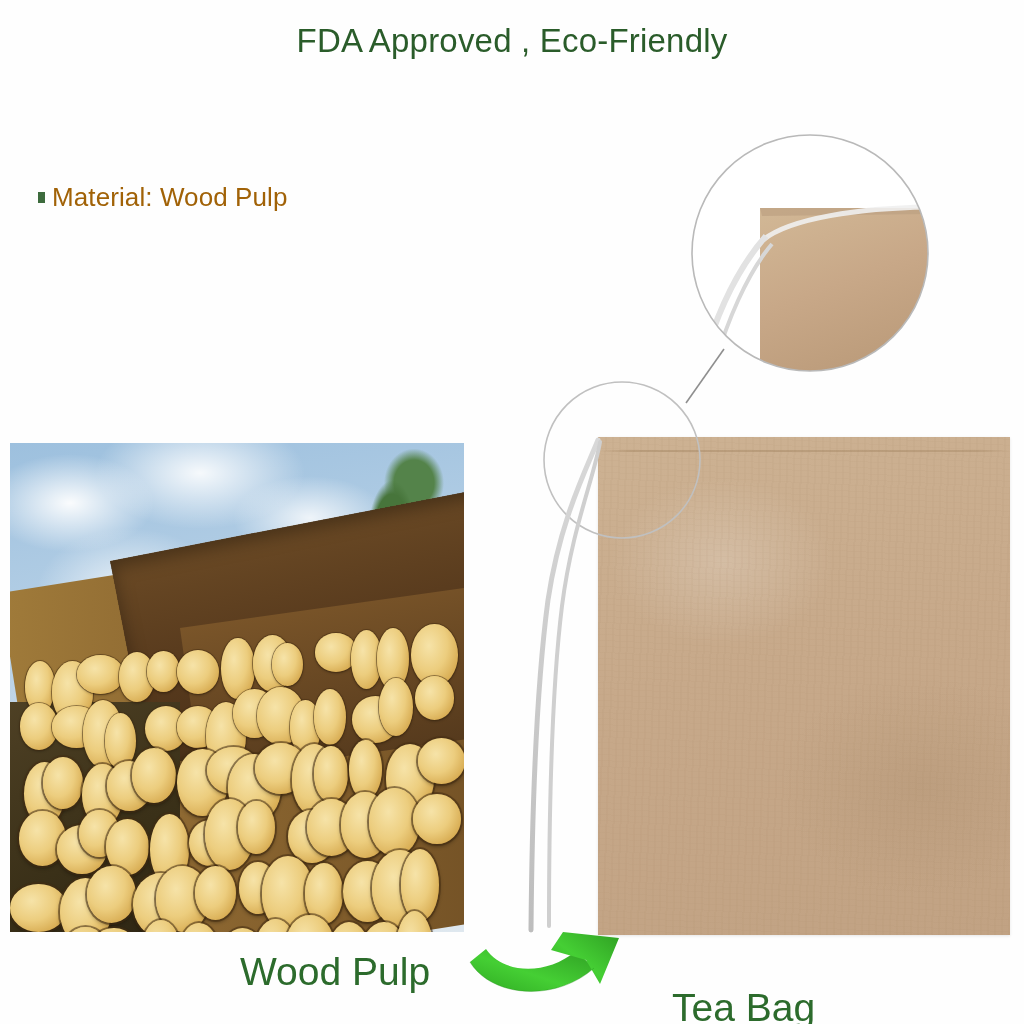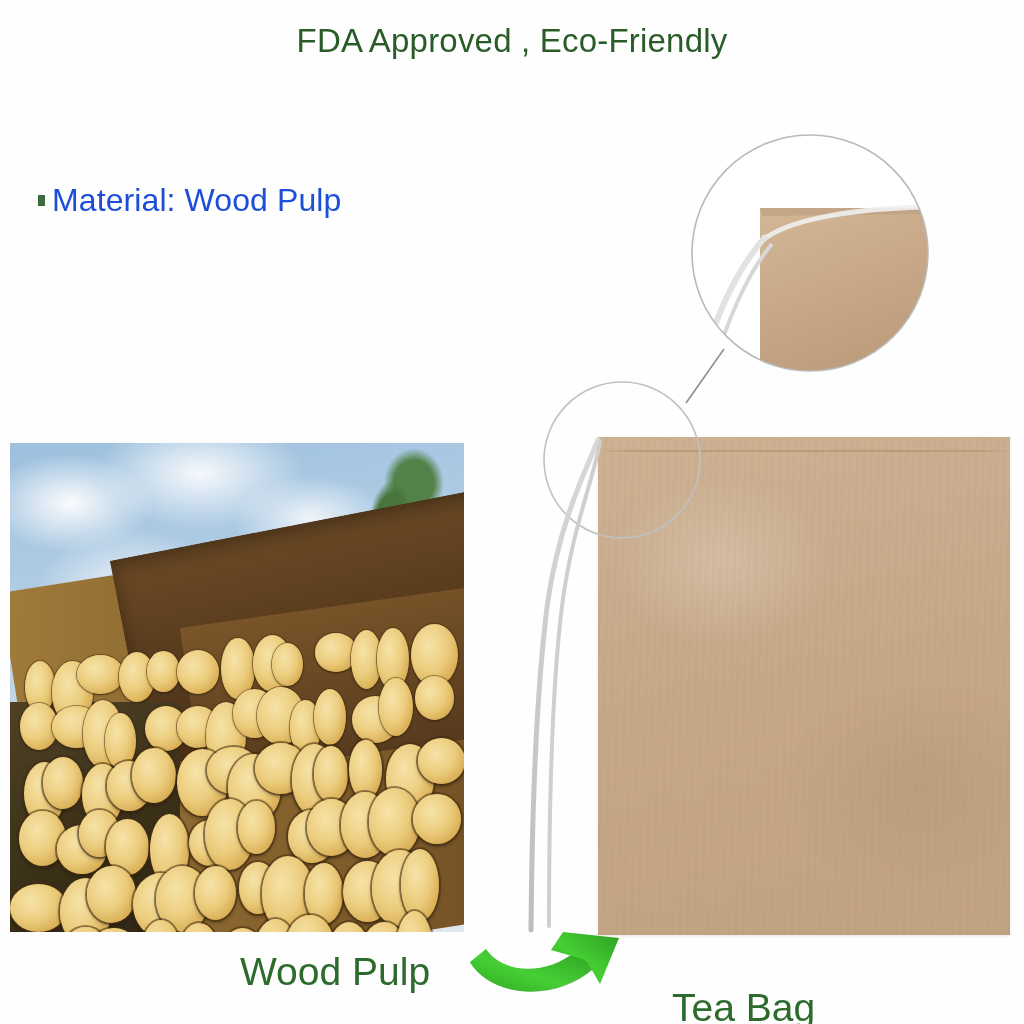--- a/index.html
+++ b/index.html
@@ -13,21 +13,21 @@
     position:absolute;left:0;top:22px;width:1024px;text-align:center;
     font-size:33px;letter-spacing:.2px;color:#2a5c2a;font-weight:400;
     white-space:nowrap;
   }
 
   
   .bullet-row{position:absolute;display:flex;align-items:center;gap:7px;}
   .bullet-row.b1{left:38px;top:182px;}
   .bullet-row.b2{left:38px;top:276px;}
   .bullet-sq{width:7px;height:11px;background:#3d6b3d;flex:0 0 auto;display:block;}
-  .bullet-txt{font-size:32px;color:#1d4ed8;white-space:nowrap;letter-spacing:.1px;}
+  .bullet-txt{font-size:26px;color:#a16207;white-space:nowrap;letter-spacing:.1px;}
 
   
   .photo{
     position:absolute;left:10px;top:443px;width:454px;height:489px;
     overflow:hidden;background:#8fb4d6;
   }
   .sky{position:absolute;inset:0;
     background:
       radial-gradient(ellipse 120px 70px at 60px 60px,rgba(255,255,255,.95),rgba(255,255,255,0) 70%),
       radial-gradient(ellipse 150px 80px at 190px 30px,rgba(255,255,255,.9),rgba(255,255,255,0) 70%),

